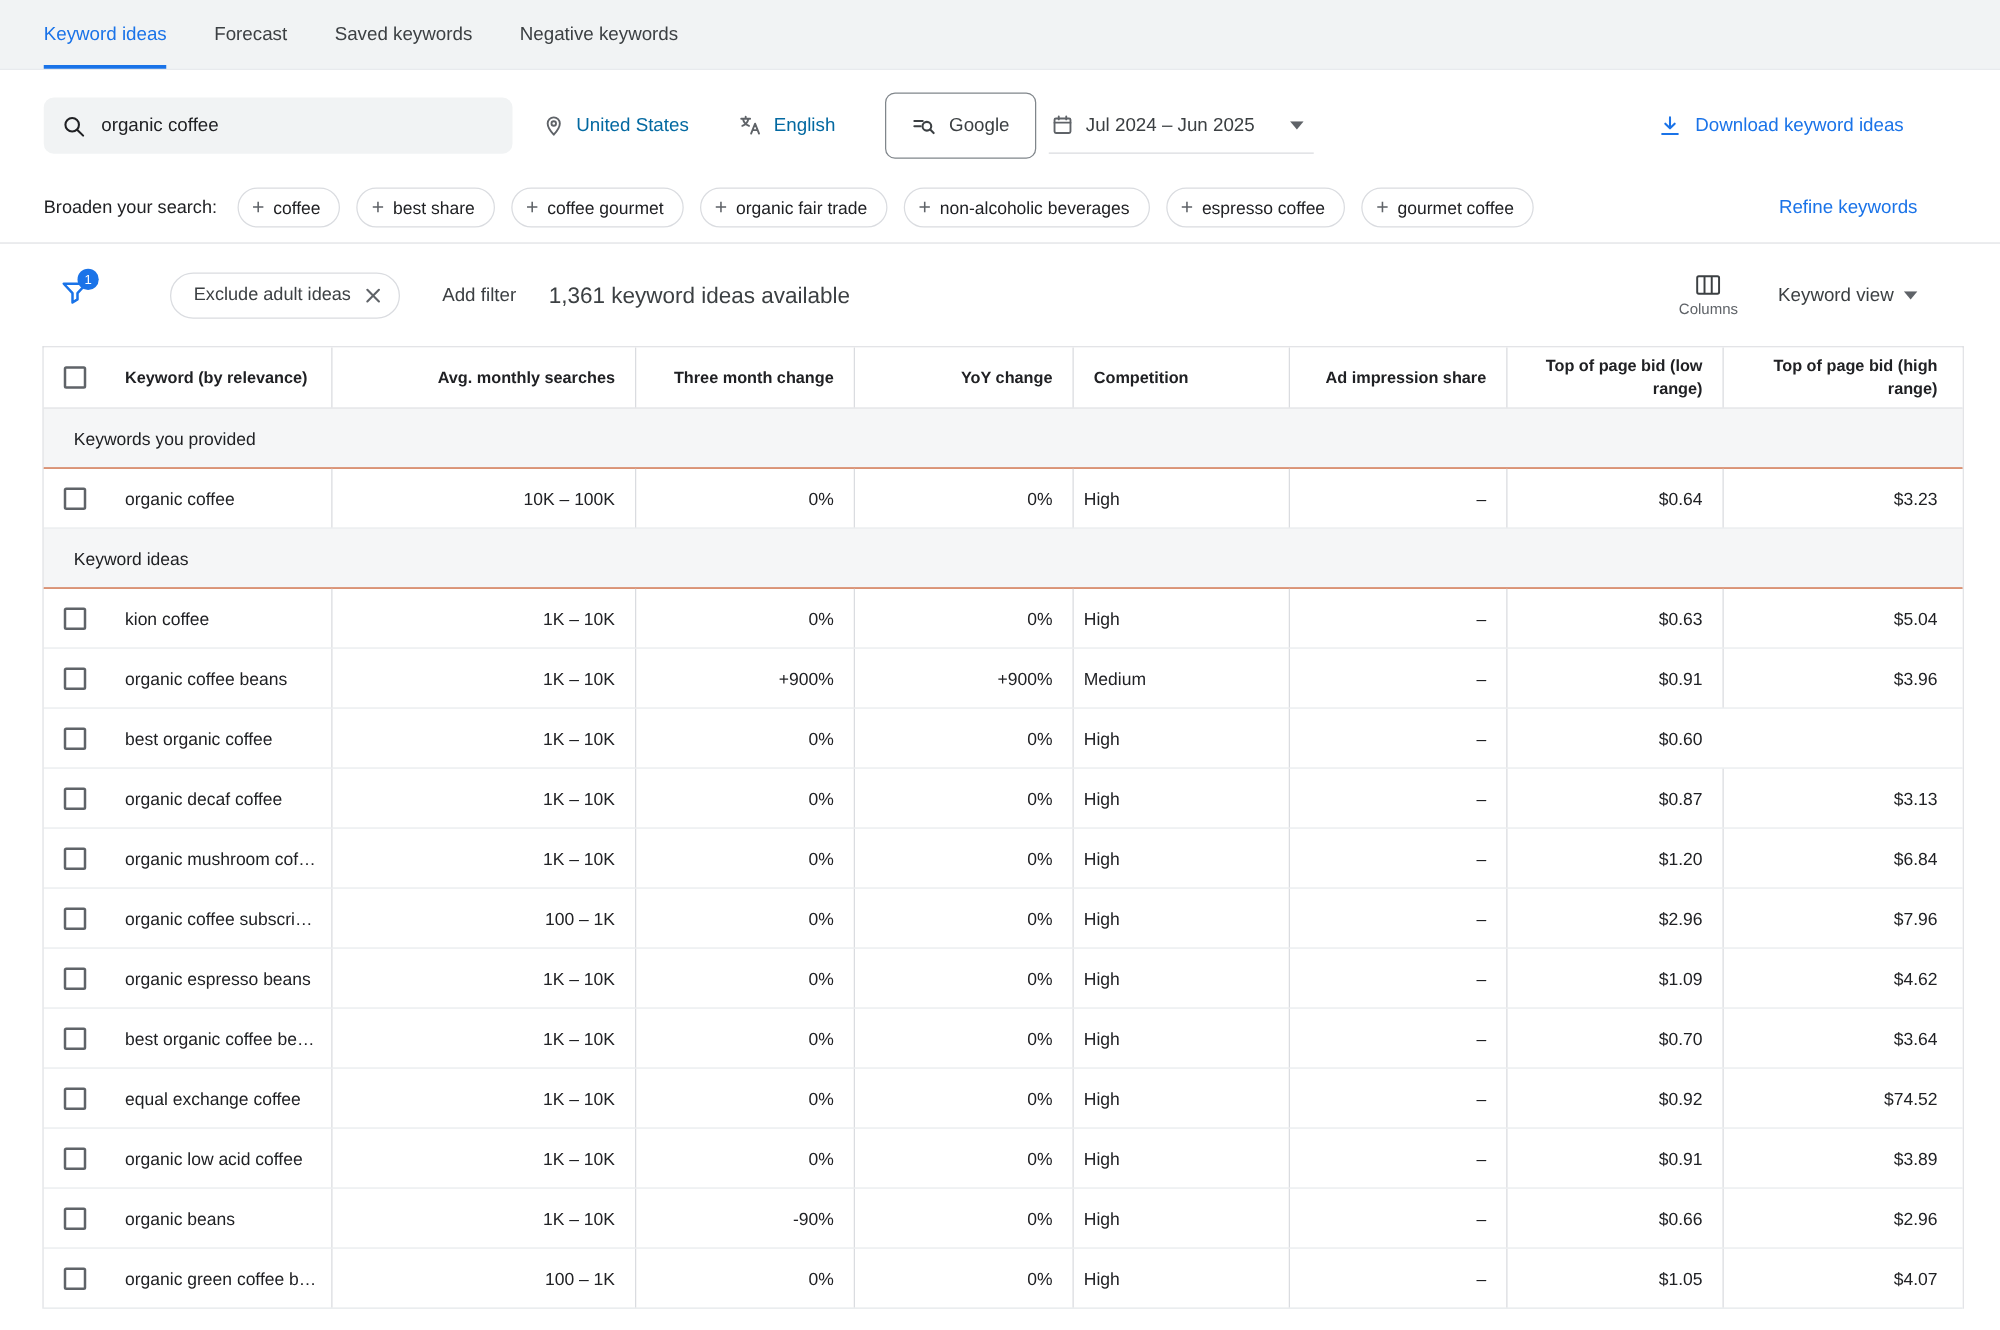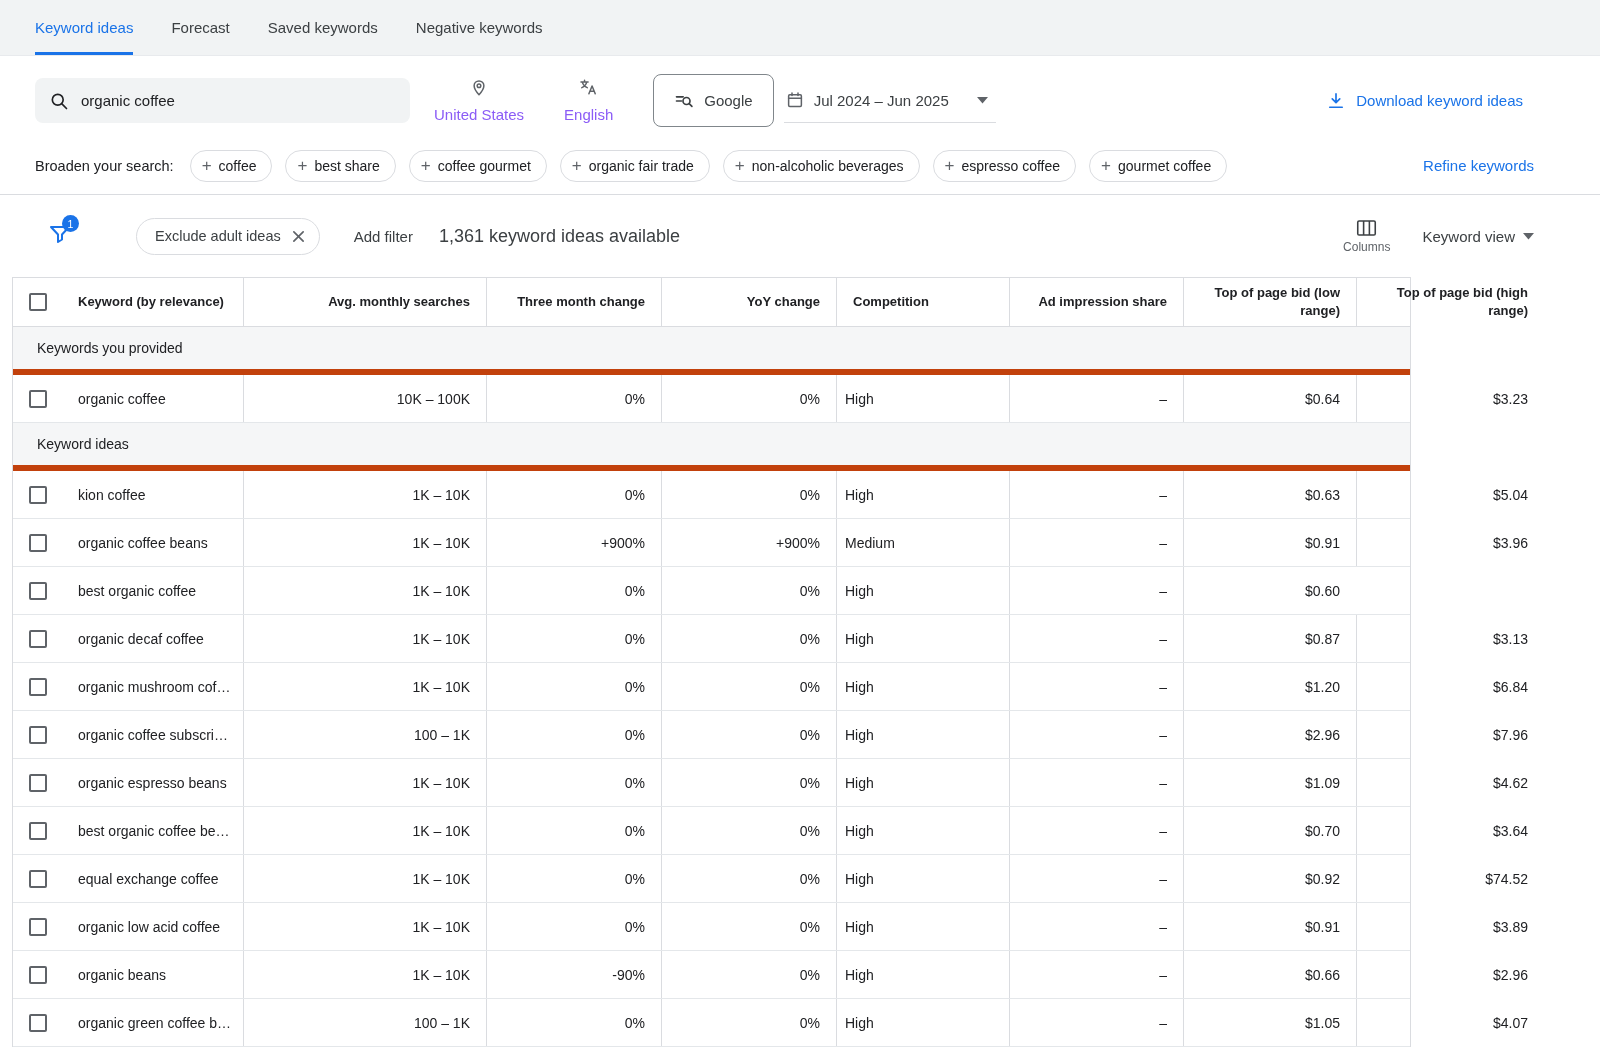--- a/index.html
+++ b/index.html
@@ -13,21 +13,21 @@
     color:#3c4043; cursor:pointer; border-bottom:3px solid transparent; padding-top:3px; }
   .tab.active { color:#1a73e8; border-bottom-color:#1a73e8; }
 
   
   .search-section { background:#fff; padding:18px 0 10px; }
   .search-row { display:flex; align-items:center; padding:0 77px 0 35px; }
   .search-box { width:375px; height:45px; background:#f1f3f4; border-radius:8px;
     display:flex; align-items:center; padding:0 14px; gap:12px; }
   .search-box input { flex:1; border:none; background:transparent; outline:none;
     font-size:15px; color:#202124; font-family:inherit; }
-  .setting { display:flex; align-items:center; gap:9px; font-size:15px; color:#8b5cf6; cursor:pointer;flex-direction:column; }
+  .setting { display:flex; align-items:center; gap:9px; font-size:15px; color:#0369a1; cursor:pointer; }
   .loc { margin-left:24px; }
   .lang { margin-left:40px; }
   .network-btn { margin-left:40px; height:53px; border:1px solid #80868b; border-radius:8px;
     display:flex; align-items:center; gap:10px; padding:0 20px; font-size:15px; color:#3c4043;
     background:#fff; cursor:pointer; }
   .date-ctl { margin-left:10px; height:45px; display:flex; align-items:center; gap:10px;
     font-size:15px; color:#3c4043; border-bottom:1px solid #dadce0; padding:0 8px 0 2px; cursor:pointer; }
   .date-ctl .caret { margin-left:18px; }
   .download-link { margin-left:auto; display:flex; align-items:center; gap:10px;
     color:#1a73e8; font-size:15px; font-weight:500; cursor:pointer; }
@@ -53,32 +53,32 @@
     color:#3c4043; background:#fff; cursor:pointer; }
   .add-filter { margin-left:34px; font-size:15px; color:#3c4043; cursor:pointer; }
   .count-text { margin-left:26px; font-size:18px; color:#3c4043; }
   .columns-ctl { margin-left:auto; display:flex; flex-direction:column; align-items:center; gap:3px;
     cursor:pointer; }
   .columns-ctl .col-label { font-size:12px; color:#5f6368; }
   .view-ctl { margin-left:32px; display:flex; align-items:center; gap:8px; font-size:15px;
     color:#3c4043; cursor:pointer; }
 
   
-  .table { margin-left:12px; width:1399px; border:1px solid #dadce0; border-bottom:none; }
+  .table { margin-left:34px; width:1537px; border:1px solid #dadce0; border-bottom:none; }
   .grid { display:grid; grid-template-columns:49px 181px 243px 175px 175px 173px 174px 173px 188px; }
   .thead { border-bottom:1px solid #dadce0; background:#fff; }
   .th { min-height:48px; display:flex; align-items:center; padding:6px 16px; font-size:13px;
     font-weight:700; color:#202124; justify-content:flex-end; text-align:right; line-height:1.35; }
   .th.left { justify-content:flex-start; text-align:left; }
   .th.c-check { padding:6px 0; justify-content:center; }
   .sep { border-left:1px solid #dadce0; }
   .checkbox { width:18px; height:18px; border:2px solid #5f6368; border-radius:2px; background:#fff;
     display:inline-block; cursor:pointer; }
   .section-row { height:48px; background:#f5f6f7; display:flex; align-items:center;
-    padding-left:24px; font-size:14px; color:#202124; border-bottom:6px solid #c2410c; }
+    padding-left:24px; font-size:14px; color:#202124; border-bottom:1px solid #c2410c; }
   .trow { background:#fff; border-bottom:1px solid #e4e7ea; }
   .td { height:47px; display:flex; align-items:center; padding:0 16px; font-size:14px; color:#202124; }
   .c-num { justify-content:flex-end; text-align:right; }
   .c-left { justify-content:flex-start; padding-left:8px; }
   .c-check { justify-content:center; padding:0; }
   .c-keyword { justify-content:flex-start; white-space:nowrap; overflow:hidden; }
 
   svg { display:block; }
 </style>
 </head>

